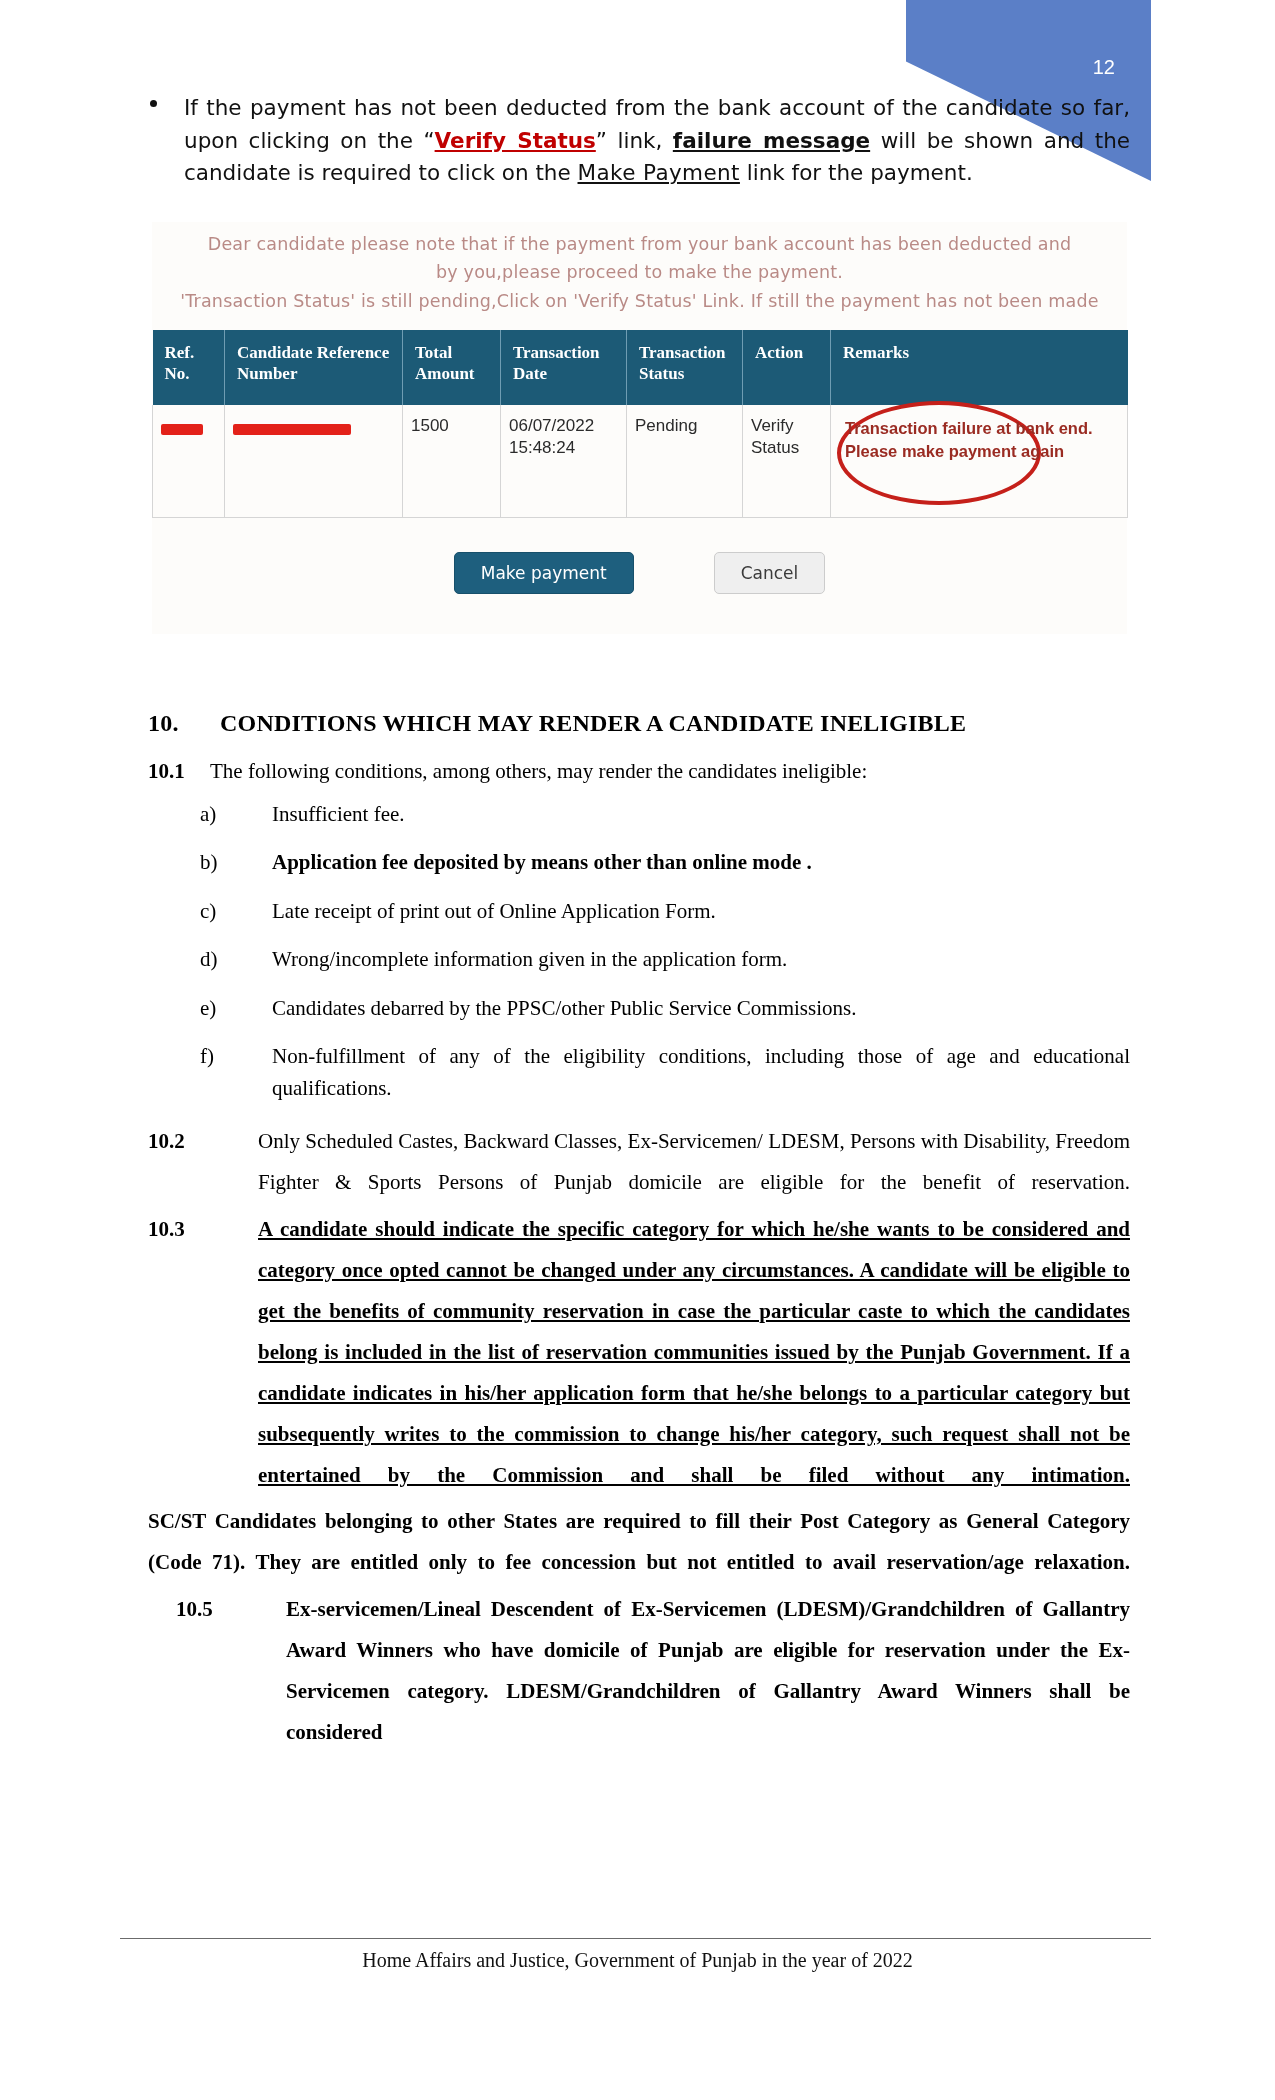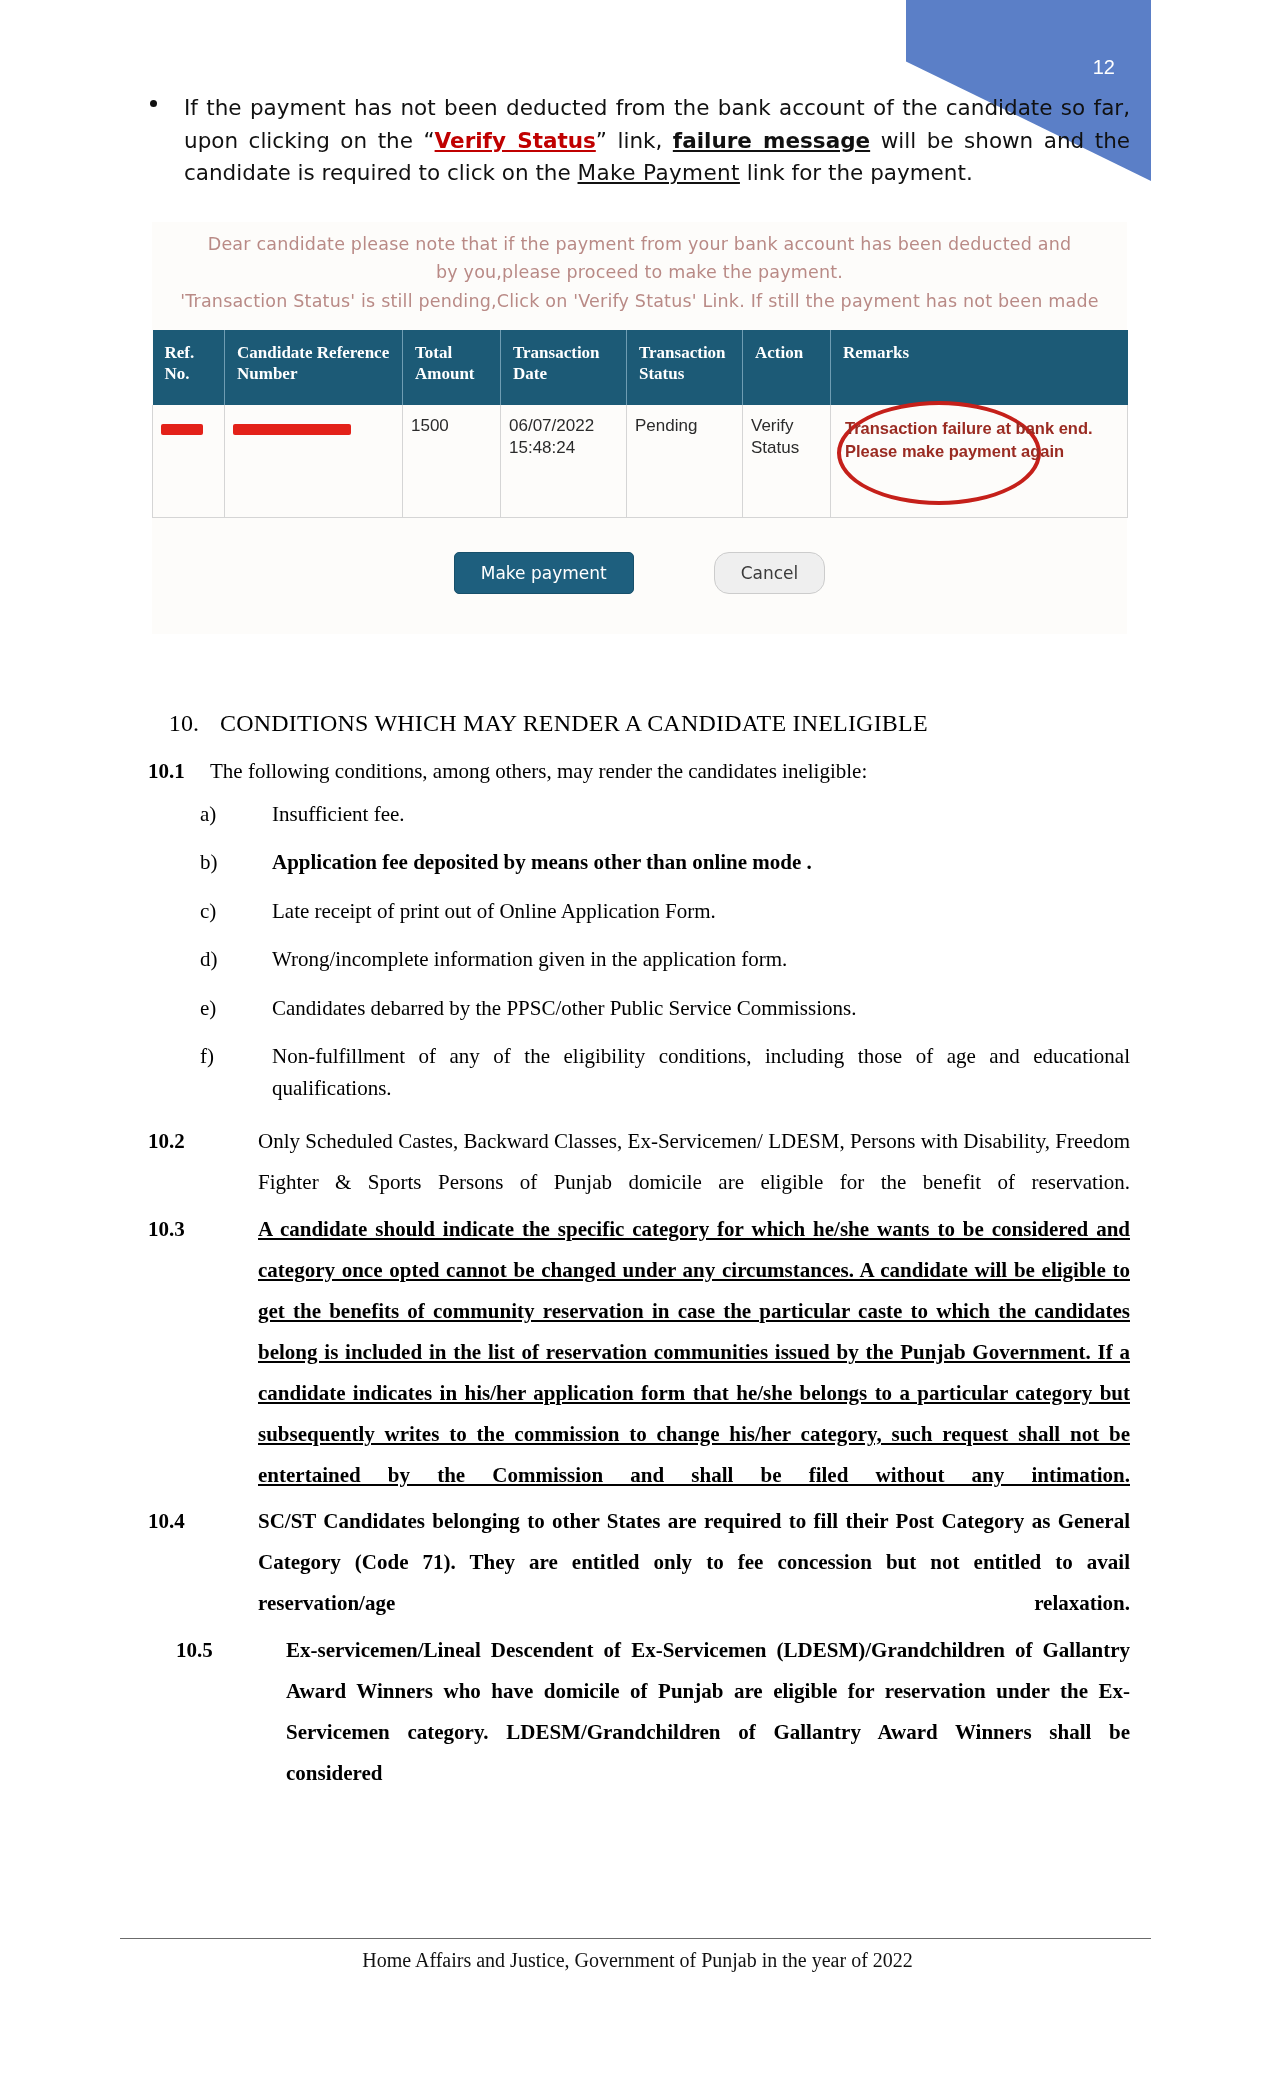--- a/index.html
+++ b/index.html
@@ -208,36 +208,35 @@
     border: 1px solid #17506b;
     border-radius: 5px;
   }
   .btn-cancel {
     background: #efefef;
     color: #3b3b3b;
     font-family: "DejaVu Sans", sans-serif;
     font-size: 17px;
     padding: 10px 26px;
     border: 1px solid #cccccc;
-    border-radius: 15px;
+    border-radius: 5px;
   }
 
   
   .sec-head {
     position: absolute;
     left: 148px;
     top: 710px;
     width: 980px;
     display: flex;
     font-family: "Liberation Serif", serif;
-    font-weight: normal;
+    font-weight: bold;
     font-size: 24px;
     color: #000;
     letter-spacing: 0.2px;
-    text-align: center;
   }
   .sec-head .num { width: 72px; flex: 0 0 auto; }
 
   .body-rows {
     position: absolute;
     left: 148px;
     top: 756px;
     width: 982px;
     font-family: "Liberation Serif", serif;
     color: #000;
@@ -424,21 +423,20 @@
       <div class="lbl bold">10.2</div>
       <div class="txt justify-spread">Only Scheduled Castes, Backward Classes, Ex-Servicemen/ LDESM, Persons with Disability, Freedom Fighter &amp; Sports Persons of Punjab domicile are eligible for the benefit of reservation.</div>
     </div>
 
     <div class="row spaced" style="margin-top:6px;">
       <div class="lbl bold">10.3</div>
       <div class="txt uline-bold justify-spread">A candidate should indicate the specific category for which he/she wants to be considered and category once opted cannot be changed under any circumstances. A candidate will be eligible to get the benefits of community reservation in case the particular caste to which the candidates belong is included in the list of reservation communities issued by the Punjab Government. If a candidate indicates in his/her application form that he/she belongs to a particular category but subsequently writes to the commission to change his/her category, such request shall not be entertained by the Commission and shall be filed without any intimation.</div>
     </div>
 
     <div class="row spaced" style="margin-top:6px;">
-      <div class="lbl bold">10.4</div>
       <div class="txt bold justify-spread">SC/ST Candidates belonging to other States are required to fill their Post Category as General Category (Code 71). They are entitled only to fee concession but not entitled to avail reservation/age relaxation.</div>
     </div>
 
     <div class="row spaced" style="margin-top:6px;margin-left:28px;">
       <div class="lbl bold">10.5</div>
       <div class="txt bold justify-spread">Ex-servicemen/Lineal Descendent of Ex-Servicemen (LDESM)/Grandchildren of Gallantry Award Winners who have domicile of Punjab are eligible for reservation under the Ex-Servicemen category. LDESM/Grandchildren of Gallantry Award Winners shall be considered</div>
     </div>
 
   </div>
 

